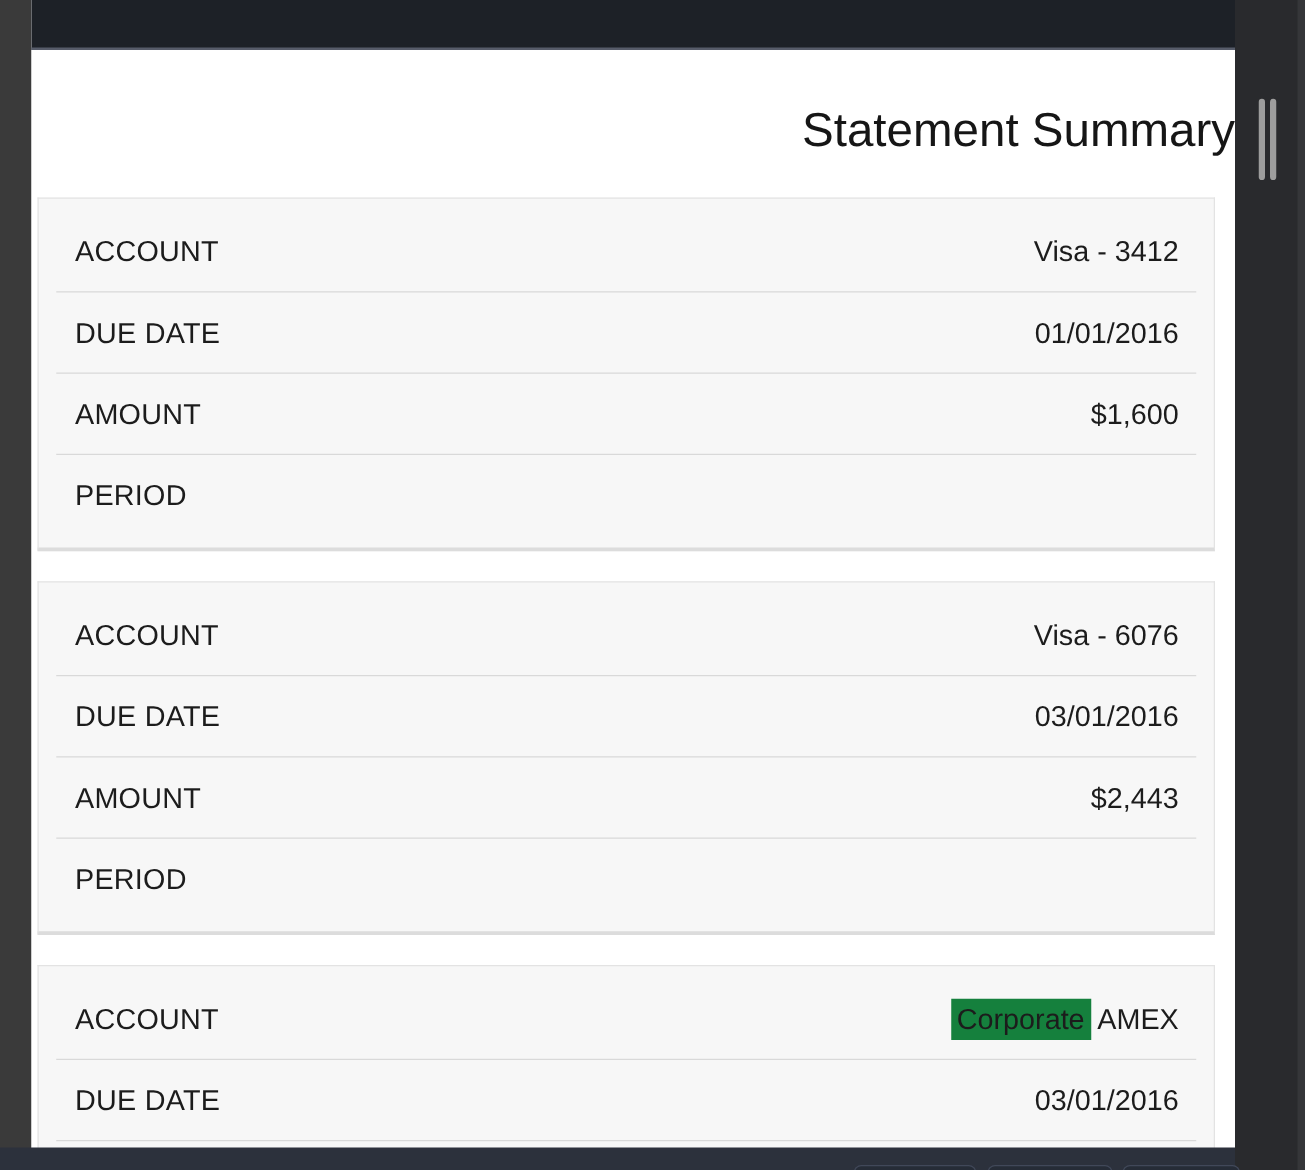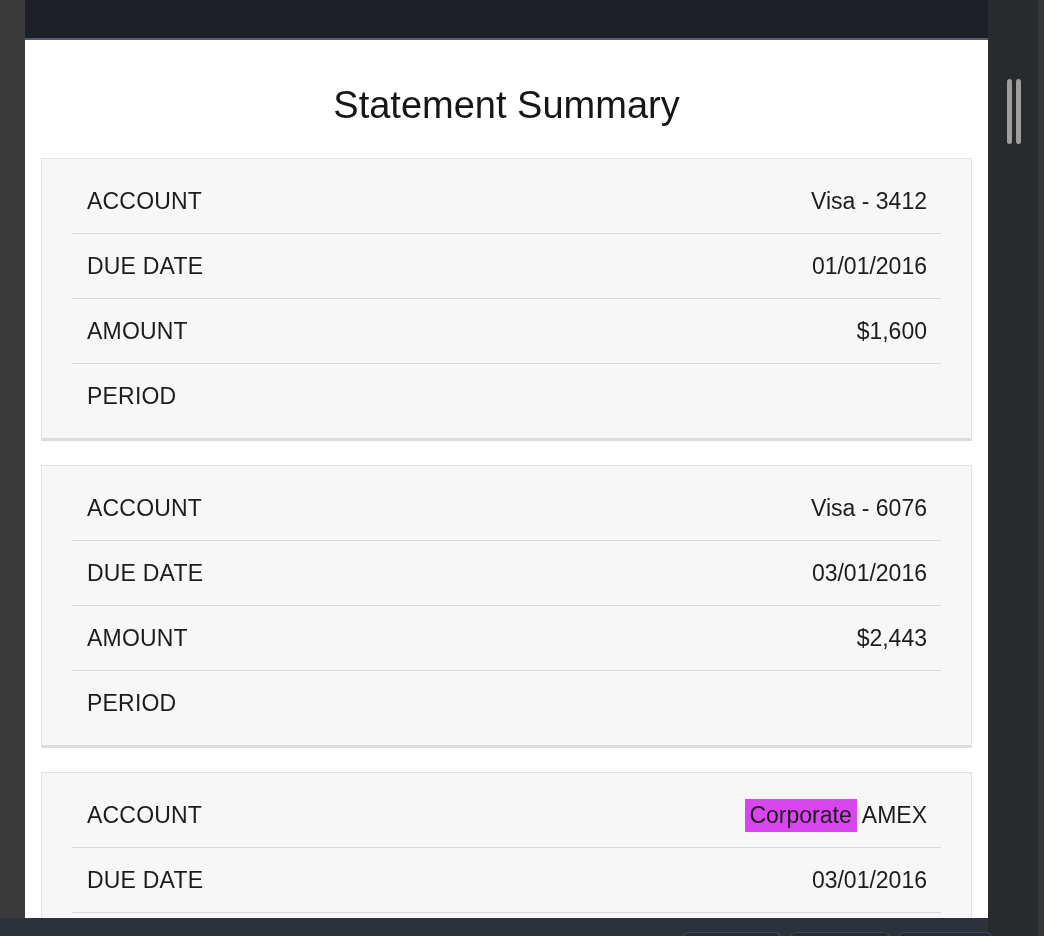--- a/index.html
+++ b/index.html
@@ -15,32 +15,32 @@
   
   .code-top{height:38px;background:#1d2127;border-bottom:2px solid #575c6a;overflow:hidden;}
   .code-lines{margin:-16px 0 0 90px;font-family:"DejaVu Sans Mono",monospace;
               font-size:17px;line-height:26px;font-weight:700;white-space:pre;}
   .tok-tag{color:#b3a05c;}
   .tok-attr{color:#c0a95e;}
   .tok-string{color:#7ca48b;font-weight:600;}
   .tok-plain{color:#f2f2f2;}
 
   
-  .page-title{margin:42px 0 0 0;height:46px;line-height:46px;text-align:center;
+  .page-title{margin:42px 0 0 0;height:46px;line-height:46px;text-align:right;
               font-size:38px;font-weight:400;color:#161616;}
 
-  .card{margin:30px 16px 24px 16px;background:#f7f7f7;border:1px solid #e3e3e3;
-        border-bottom:3px solid #dcdcdc;padding:10px 16px;}
+  .card{margin:30px 16px 24px 5px;background:#f7f7f7;border:1px solid #e3e3e3;
+        border-bottom:3px solid #dcdcdc;padding:10px 0;}
   .card + .card{margin-top:0;}
   .row{height:64px;display:flex;justify-content:space-between;align-items:center;
        padding:0 28px 0 29px;font-size:23px;color:#1c1c1c;}
   .row .label{font-weight:400;letter-spacing:.2px;}
   .row .value{white-space:pre;}
   .divider{height:1px;background:#d9d9d9;margin:0 14px;}
-  .hl{background:#d946ef;padding:3px 5px 4px 4px;}
+  .hl{background:#15803d;padding:3px 5px 4px 4px;}
   .card-filler{height:40px;}
 
   
   .bottom-bar{position:absolute;left:0;top:918px;width:988px;height:18px;
               background:#2c313c;z-index:20;}
   .bar-btn{position:absolute;top:14px;height:10px;background:#262c37;
            border:1px solid #414859;border-bottom:none;border-radius:6px 6px 0 0;}
   .bar-btn.b1{left:683px;width:96px;}
   .bar-btn.b2{left:790px;width:98px;}
   .bar-btn.b3{left:898px;width:92px;}

